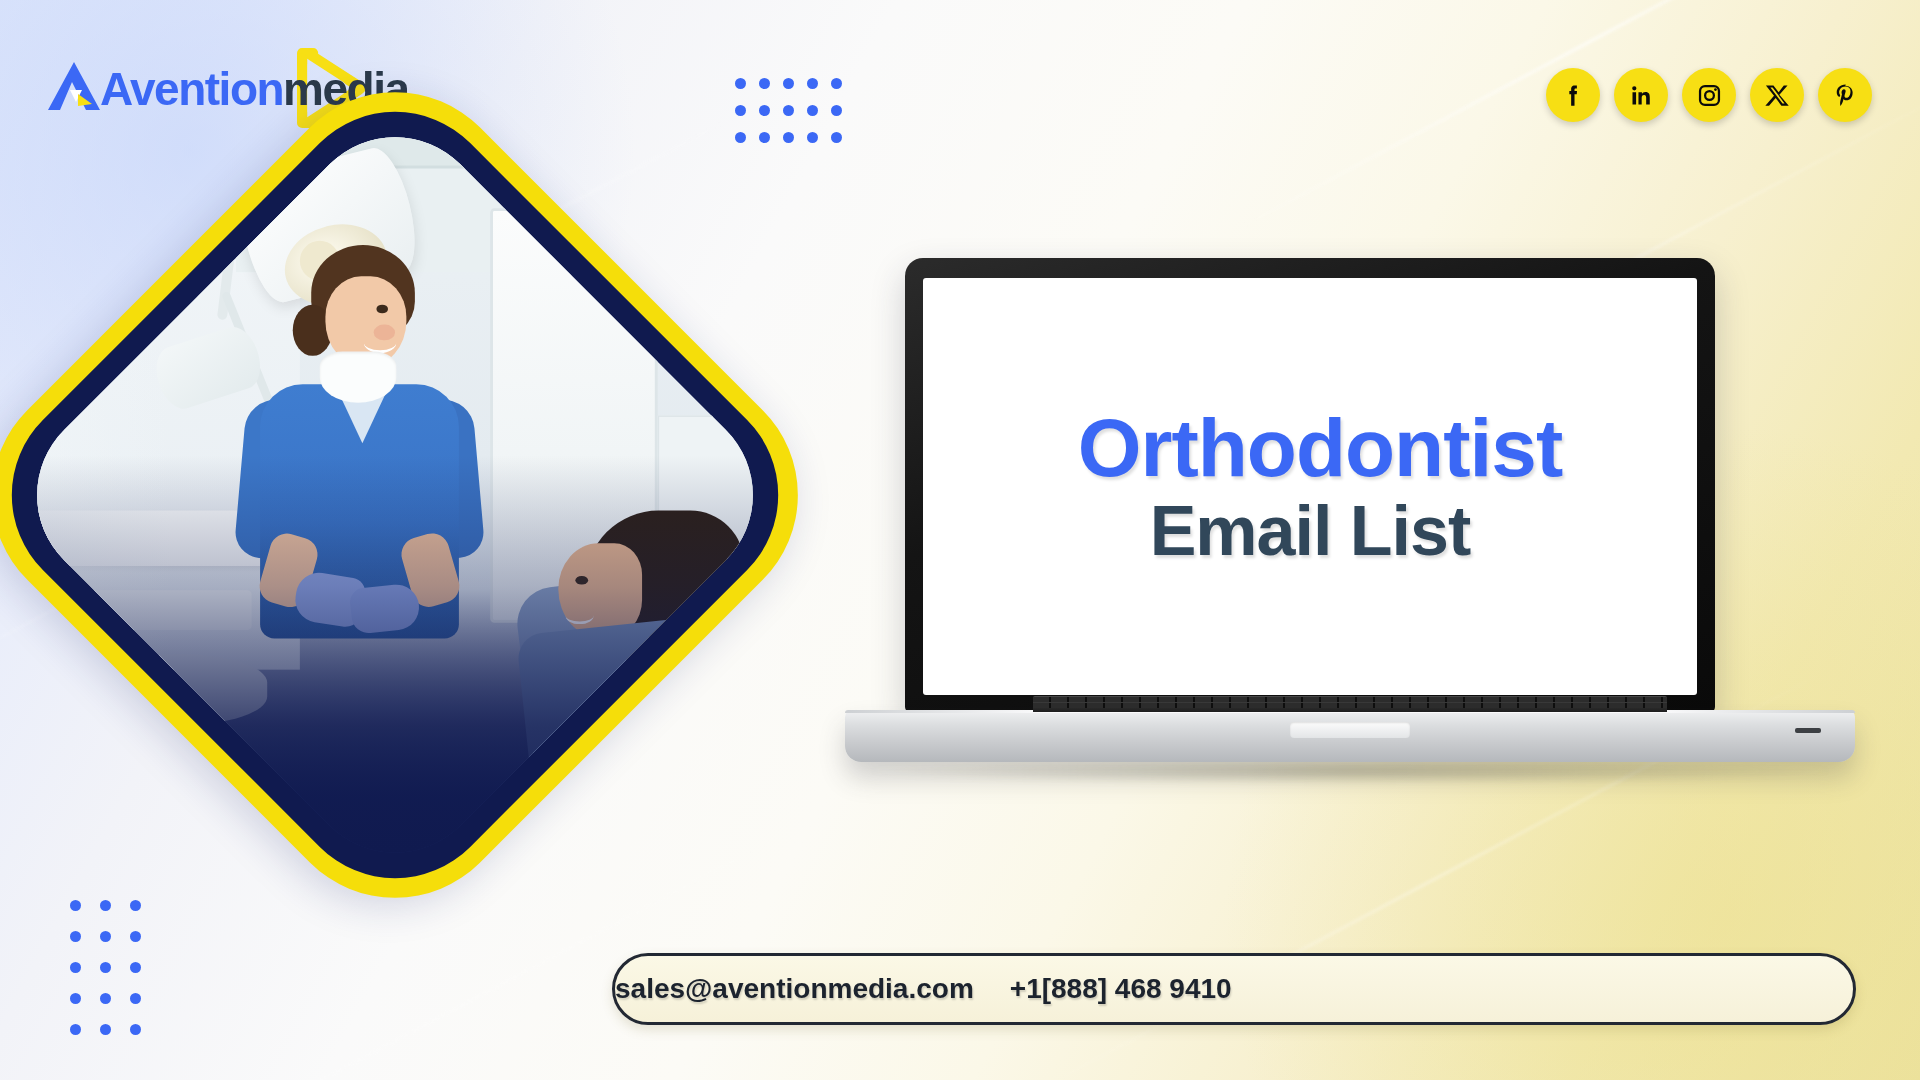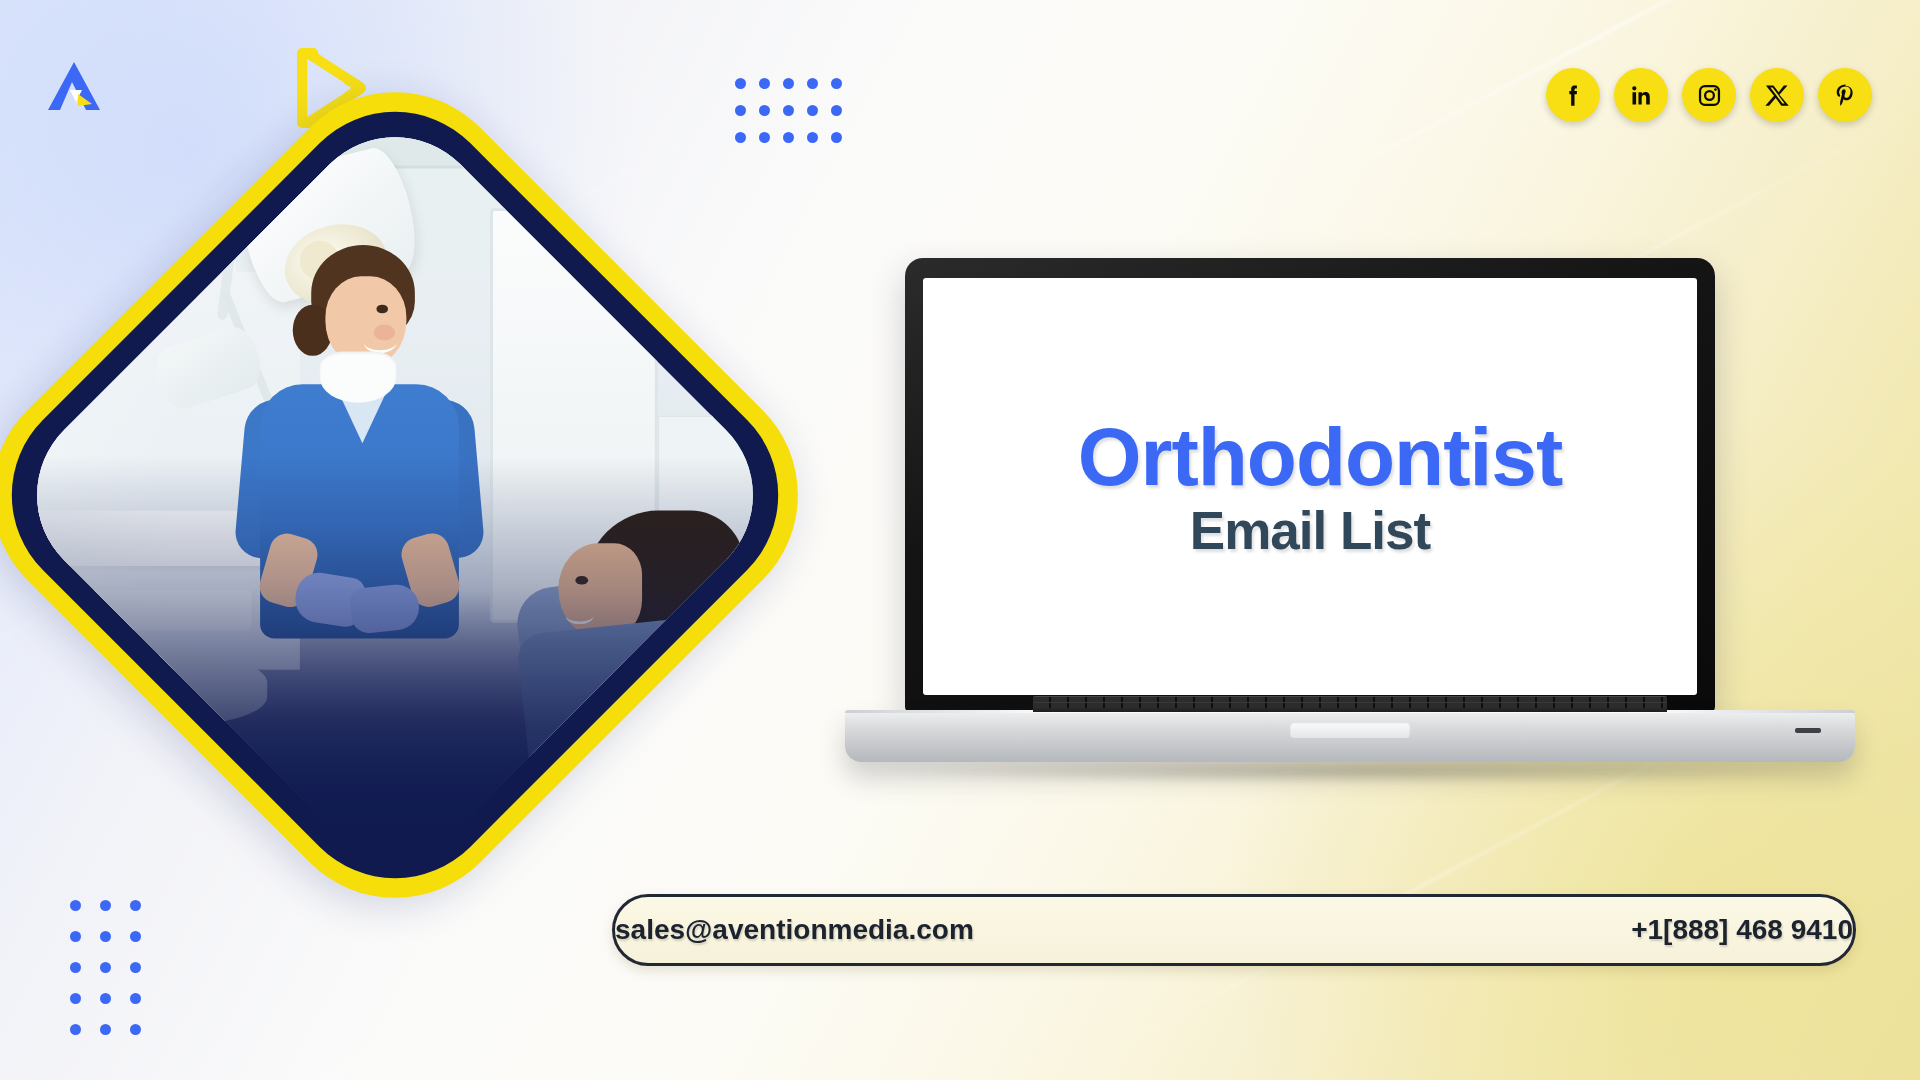--- a/index.html
+++ b/index.html
@@ -219,21 +219,21 @@
   .headline .l1 {
     display:block;
     font-size:82px; font-weight:bold;
     color:#3B68F5;
     letter-spacing:-1px;
     text-shadow:2px 3px 3px rgba(0,0,0,.13);
     margin-left:20px;
   }
   .headline .l2 {
     display:block;
-    font-size:53px; font-weight:bold;
+    font-size:70px; font-weight:bold;
     color:#31475A;
     letter-spacing:-1px;
     margin-top:6px;
     text-shadow:2px 3px 3px rgba(0,0,0,.13);
   }
 
   .base {
     position:absolute; left:0; top:452px;
     width:1010px; height:52px;
     background:linear-gradient(180deg,#f1f2f3 0%, #dcdee0 28%, #c9cbce 62%, #b5b8bc 100%);
@@ -271,26 +271,26 @@
   }
   .laptop-shadow {
     position:absolute; left:24px; top:500px;
     width:962px; height:26px;
     background:radial-gradient(ellipse at center, rgba(90,90,70,.30) 0%, rgba(90,90,70,0) 72%);
     filter:blur(3px);
   }
 
   
   #contact {
-    position:absolute; left:612px; top:894px;
+    position:absolute; left:612px; top:953px;
     width:1244px; height:72px;
     background:linear-gradient(180deg,#fbf8e6 0%, #f6f1d9 100%);
     border:3px solid #222833;
     border-radius:40px;
-    display:flex; align-items:center; justify-content:space-between;
+    display:flex; align-items:center; justify-content:flex-start;
     gap:36px;
     box-shadow:0 5px 12px rgba(120,110,50,.18);
   }
   #contact .c-item {
     font-size:28px; font-weight:bold;
     color:#1C232E;
     white-space:nowrap;
     text-shadow:1px 2px 2px rgba(0,0,0,.16);
     cursor:pointer;
   }
@@ -314,20 +314,21 @@
       <path d="M24 12 L24 24 M24 12 L36 12 M88 50 L74 41 M88 50 L74 59 M24 88 L24 76 M24 88 L36 88" stroke="#F7DF14" stroke-width="11" fill="none" stroke-linecap="round"></path>
       <path d="M30 12 L86 48" stroke="#F7DF14" stroke-width="11" fill="none" stroke-linecap="round"></path>
       <path d="M86 52 L30 88" stroke="#F7DF14" stroke-width="11" fill="none" stroke-linecap="round"></path>
       <path d="M24 18 L24 82" stroke="#F7DF14" stroke-width="11" fill="none" stroke-linecap="round"></path>
     </svg>
     <svg class="logo-mark" viewBox="0 0 60 56">
       <path d="M26 2 L52 50 L38 50 L24 22 L12 50 L0 50 Z" fill="#3B68F5"></path>
       <path d="M22 30 L34 30 L28 42 Z" fill="#ffffff"></path>
       <path d="M30 34 L44 44 L30 46 Z" fill="#F7DF14"></path>
     </svg>
+    <div class="logo-text"><span class="lt-avention">Avention</span><span class="lt-media">media</span></div>
   </div>
 
   <div id="dots-top" class="dotgrid">
     <span></span>
       <span></span>
       <span></span>
       <span></span>
       <span></span>
     <span></span>
       <span></span>

